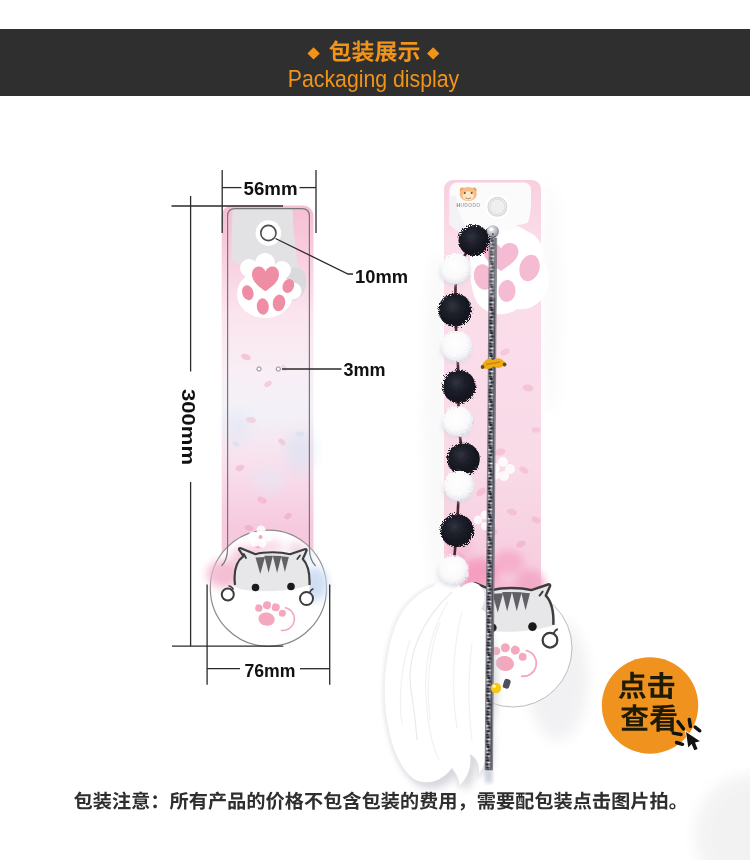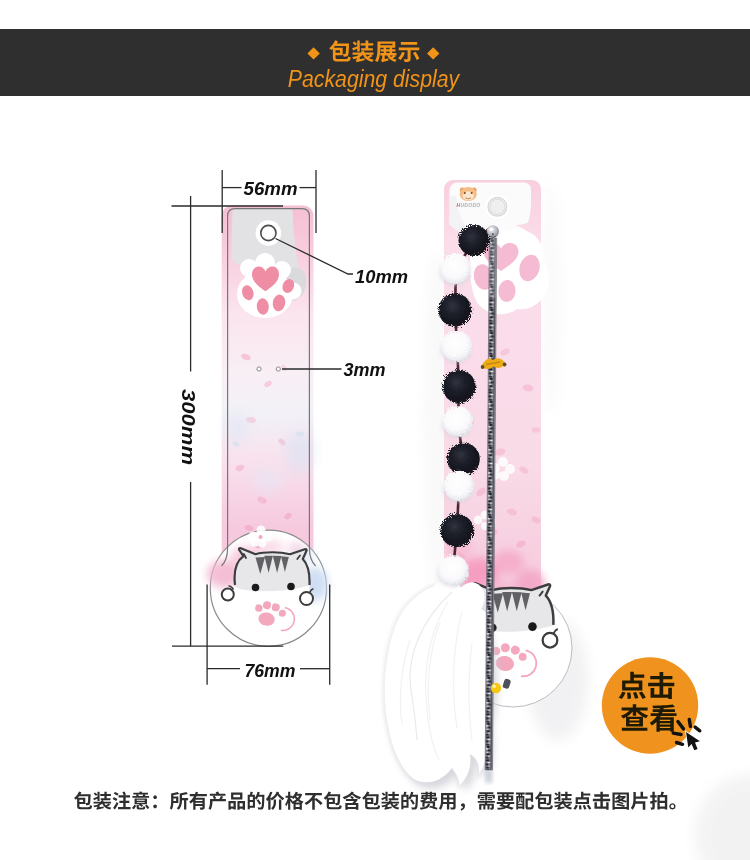--- a/index.html
+++ b/index.html
@@ -1,16 +1,16 @@
 <!DOCTYPE html>
 <html><head><meta charset="utf-8">
 <style>
 html,body{margin:0;padding:0;background:#ffffff;width:750px;height:860px;overflow:hidden;
 font-family:"Liberation Sans",sans-serif;}
-#page{position:relative;width:750px;height:860px;font-style:italic;}
+#page{position:relative;width:750px;height:860px;}
 svg{position:absolute;top:0;left:0;}
 </style></head><body>
 <div id="page">
 <svg width="750" height="860" viewBox="0 0 750 860">
 <defs>
 
 <path id="c5305" d="M288 855 411 818Q378 742 331.5 669.0Q285 596 231.0 533.5Q177 471 123 426Q112 438 94.5 455.0Q77 472 58.0 489.5Q39 507 25 516Q79 556 129.0 609.0Q179 662 219.5 725.5Q260 789 288 855ZM285 719H814V606H228ZM769 719H891Q891 719 891.0 709.5Q891 700 891.0 688.5Q891 677 890 669Q886 551 882.5 467.5Q879 384 873.5 329.0Q868 274 861.0 242.5Q854 211 843 197Q828 174 810.0 164.5Q792 155 770 151Q750 148 719.5 147.0Q689 146 654 147Q653 173 644.5 205.0Q636 237 622 260Q648 258 669.5 257.0Q691 256 704 257Q715 256 722.0 259.5Q729 263 736 272Q743 281 748.0 307.5Q753 334 757.0 382.5Q761 431 764.0 508.5Q767 586 769 696ZM189 534H307V109Q307 81 315.5 66.5Q324 52 350.0 47.5Q376 43 428 43Q440 43 464.0 43.0Q488 43 519.0 43.0Q550 43 584.0 43.0Q618 43 650.0 43.0Q682 43 707.5 43.0Q733 43 747 43Q789 43 810.5 51.5Q832 60 841.0 84.0Q850 108 856 155Q878 141 912.0 129.0Q946 117 971 113Q962 43 940.5 3.0Q919 -37 876.0 -53.0Q833 -69 756 -69Q745 -69 719.0 -69.0Q693 -69 659.5 -69.0Q626 -69 590.0 -69.0Q554 -69 520.5 -69.0Q487 -69 462.5 -69.0Q438 -69 427 -69Q335 -69 283.0 -54.0Q231 -39 210.0 -0.5Q189 38 189 108ZM223 534H615V211H223V317H497V428H223Z"></path>
 <path id="c88c5" d="M425 289 518 251Q482 212 434.5 178.5Q387 145 331.0 118.0Q275 91 214.0 70.5Q153 50 91 36Q80 56 61.5 81.5Q43 107 26 123Q86 132 144.0 148.5Q202 165 255.0 186.5Q308 208 351.5 234.0Q395 260 425 289ZM578 288Q609 214 662.0 158.5Q715 103 793.0 67.0Q871 31 973 14Q956 -4 936.0 -32.5Q916 -61 906 -84Q794 -60 712.0 -14.0Q630 32 572.5 102.0Q515 172 477 267ZM831 238 916 174Q885 154 850.0 133.0Q815 112 780.5 94.5Q746 77 716 64L644 122Q674 136 708.5 155.5Q743 175 775.0 197.0Q807 219 831 238ZM45 324H956V230H45ZM394 733H947V630H394ZM420 512H926V409H420ZM248 850H359V366H248ZM609 850H729V441H609ZM47 736 116 804Q149 783 186.5 754.5Q224 726 244 703L171 628Q159 644 138.0 663.0Q117 682 93.5 701.5Q70 721 47 736ZM29 506Q76 523 141.5 549.5Q207 576 275 604L298 510Q240 483 179.5 456.5Q119 430 67 409ZM220 -97 213 -13 260 20 577 81Q574 61 571.0 32.0Q568 3 569 -14Q463 -35 398.0 -49.0Q333 -63 297.5 -71.5Q262 -80 245.5 -86.0Q229 -92 220 -97ZM220 -97Q217 -84 211.5 -66.5Q206 -49 199.0 -32.5Q192 -16 184 -6Q196 -2 210.0 6.0Q224 14 234.0 28.5Q244 43 244 65V165L360 166V-8Q360 -8 345.5 -13.5Q331 -19 310.5 -28.5Q290 -38 269.0 -49.5Q248 -61 234.0 -73.0Q220 -85 220 -97ZM418 369 535 402Q551 375 565.5 343.0Q580 311 585 286L461 250Q457 273 444.5 307.0Q432 341 418 369Z"></path>
 <path id="c5c55" d="M271 469H913V369H271ZM250 299H956V198H250ZM397 549H507V252H397ZM657 549H769V252H657ZM129 807H251V510Q251 444 246.5 365.5Q242 287 229.5 205.0Q217 123 193.0 46.0Q169 -31 129 -92Q118 -83 98.0 -71.0Q78 -59 57.5 -47.5Q37 -36 21 -31Q59 27 81.0 96.0Q103 165 113.0 237.5Q123 310 126.0 380.0Q129 450 129 510ZM204 807H903V538H204V640H782V705H204ZM629 260Q669 163 754.0 99.0Q839 35 969 11Q951 -7 930.5 -36.0Q910 -65 899 -89Q757 -53 668.0 29.0Q579 111 530 239ZM832 212 922 150Q882 121 835.0 94.5Q788 68 749 50L673 107Q698 120 727.0 138.5Q756 157 784.0 176.0Q812 195 832 212ZM326 -95 321 -8 363 26 613 75Q609 52 606.0 22.5Q603 -7 603 -25Q521 -43 469.5 -54.5Q418 -66 390.0 -73.0Q362 -80 348.0 -85.0Q334 -90 326 -95ZM326 -96Q323 -82 315.5 -63.5Q308 -45 299.0 -27.5Q290 -10 282 1Q298 10 316.0 33.0Q334 56 334 94V254L444 250V23Q444 23 432.5 14.5Q421 6 403.0 -7.0Q385 -20 367.0 -36.0Q349 -52 337.5 -67.5Q326 -83 326 -96Z"></path>
 <path id="c793a" d="M438 478H569V51Q569 1 556.0 -27.0Q543 -55 508 -69Q473 -83 423.0 -86.5Q373 -90 308 -90Q304 -62 291.5 -25.5Q279 11 265 38Q294 37 324.5 36.0Q355 35 379.5 35.0Q404 35 413 35Q427 35 432.5 39.5Q438 44 438 54ZM197 352 324 319Q302 259 270.5 201.0Q239 143 204.0 92.0Q169 41 133 3Q121 13 100.5 27.0Q80 41 59.0 54.0Q38 67 22 75Q76 124 123.0 199.0Q170 274 197 352ZM671 309 784 355Q817 309 850.0 255.5Q883 202 910.0 149.5Q937 97 951 54L826 0Q815 41 790.5 94.5Q766 148 734.5 204.0Q703 260 671 309ZM145 785H854V666H145ZM54 544H948V425H54Z"></path>

